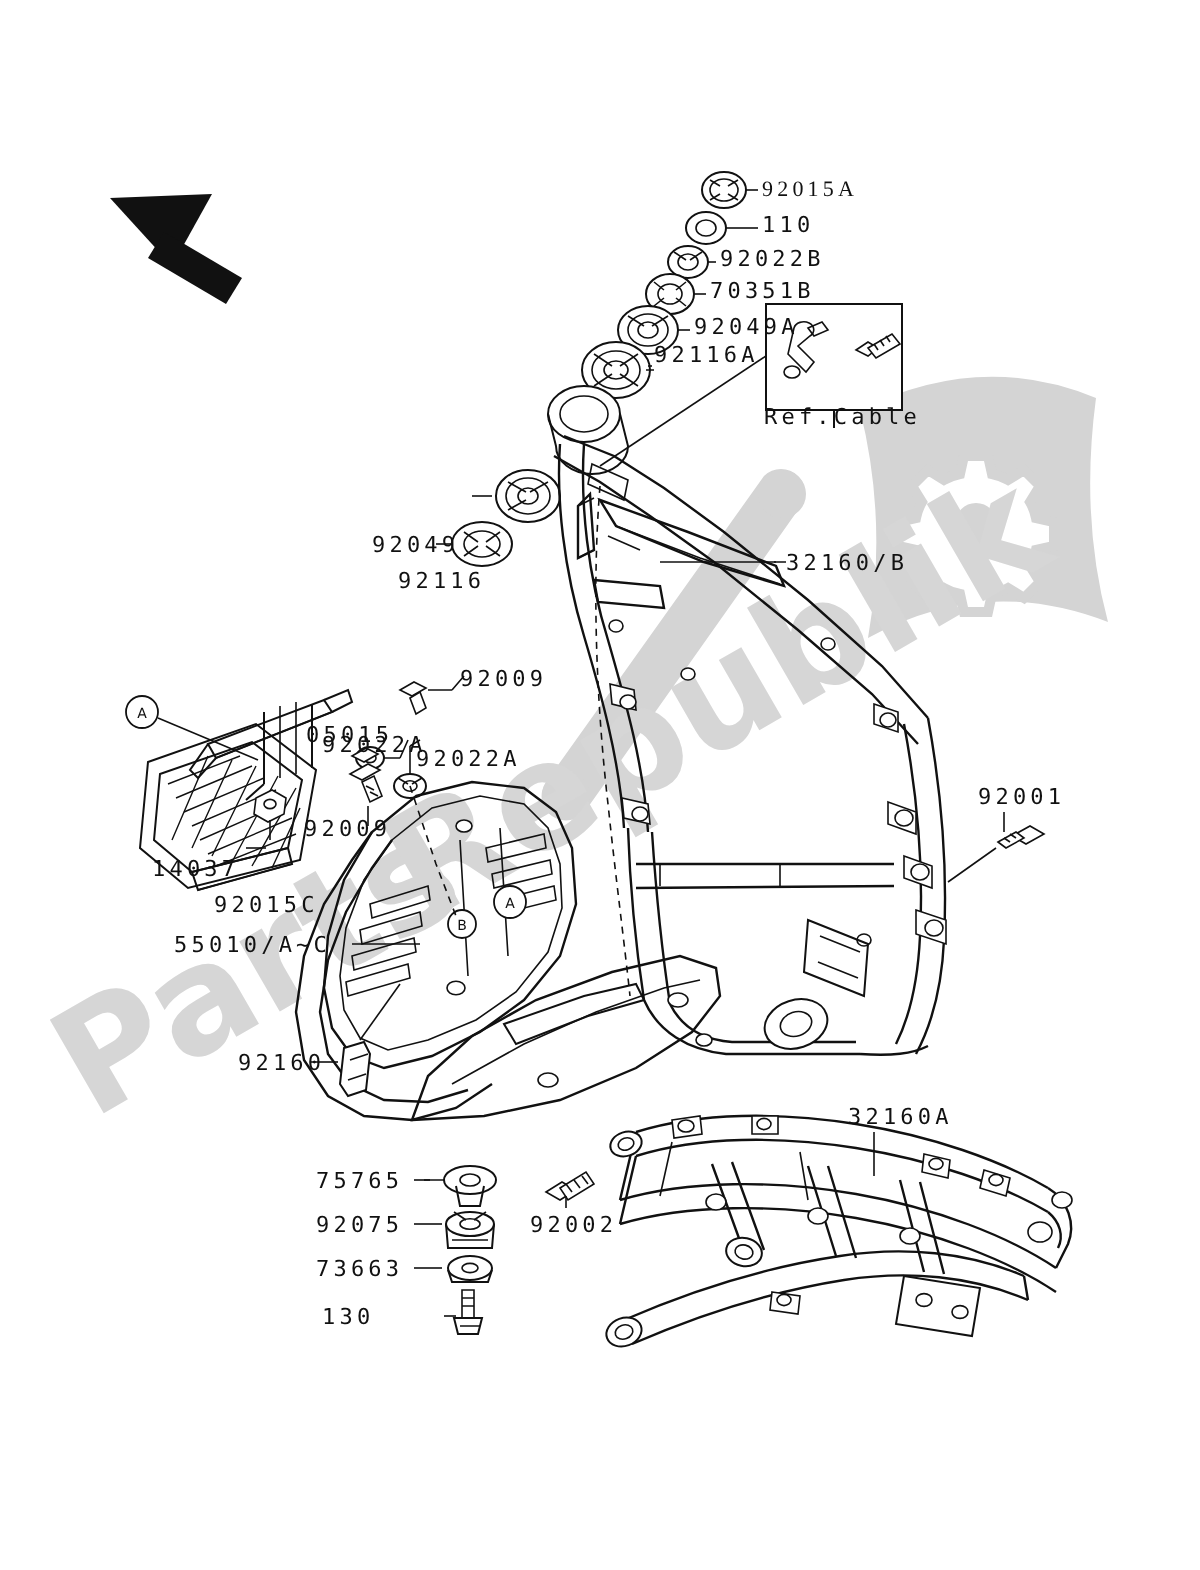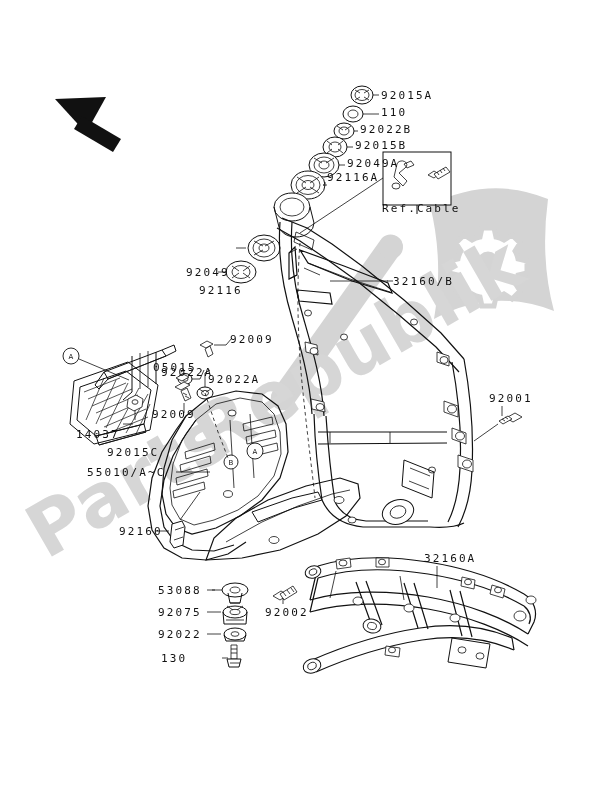--- a/index.html
+++ b/index.html
@@ -421,40 +421,40 @@
         <ellipse class="wht8" cx="480" cy="656" rx="4" ry="3.2"></ellipse>
         <path class="wht8" d="M386 646 l14 2 l-1 9 l-14 -2 z"></path>
         <ellipse class="wht8" cx="392" cy="650" rx="3.5" ry="2.8"></ellipse>
       </g>
       <path class="thin" d="M336 571 L330 598 M400 576 L404 600"></path>
     </g>
     <path class="thin" d="M437 566 v22"></path>
 
   </svg>
 
-  <div class="lbl" style="left:381px;top:89px;">92015A</div>
+  <div class="lbl" style="left:381px;top:89px;font-family:Liberation Serif, serif;">92015A</div>
   <div class="lbl" style="left:381px;top:106px;">110</div>
   <div class="lbl" style="left:360px;top:123px;">92022B</div>
-  <div class="lbl" style="left:355px;top:139px;">92015B</div>
+  <div class="lbl" style="left:355px;top:139px;">70351B</div>
   <div class="lbl" style="left:347px;top:157px;">92049A</div>
   <div class="lbl" style="left:327px;top:171px;">92116A</div>
   <div class="lbl" style="left:382px;top:202px;">Ref.Cable</div>
   <div class="lbl" style="left:199px;top:242px;margin-top:42px;">92116</div>
   <div class="lbl" style="left:186px;top:266px;">92049</div>
   <div class="lbl" style="left:393px;top:275px;">32160/B</div>
   <div class="lbl" style="left:230px;top:333px;">92009</div>
   <div class="lbl" style="left:153px;top:361px;">05015</div>
   <div class="lbl" style="left:208px;top:373px;">92022A</div>
   <div class="lbl" style="left:161px;top:366px;">92022A</div>
   <div class="lbl" style="left:152px;top:408px;">92009</div>
   <div class="lbl" style="left:107px;top:418px;margin-top:28px;">92015C</div>
   <div class="lbl" style="left:76px;top:428px;">14037</div>
   <div class="lbl" style="left:489px;top:392px;">92001</div>
   <div class="lbl" style="left:87px;top:466px;">55010/A~C</div>
   <div class="lbl" style="left:119px;top:525px;">92160</div>
   <div class="lbl" style="left:424px;top:552px;">32160A</div>
-  <div class="lbl" style="left:158px;top:584px;">53088</div>
+  <div class="lbl" style="left:158px;top:584px;">75765</div>
   <div class="lbl" style="left:158px;top:606px;">92075</div>
-  <div class="lbl" style="left:158px;top:628px;">92022</div>
+  <div class="lbl" style="left:158px;top:628px;">73663</div>
   <div class="lbl" style="left:265px;top:606px;">92002</div>
   <div class="lbl" style="left:161px;top:652px;">130</div>
 
 </div>
 
 </body></html>

